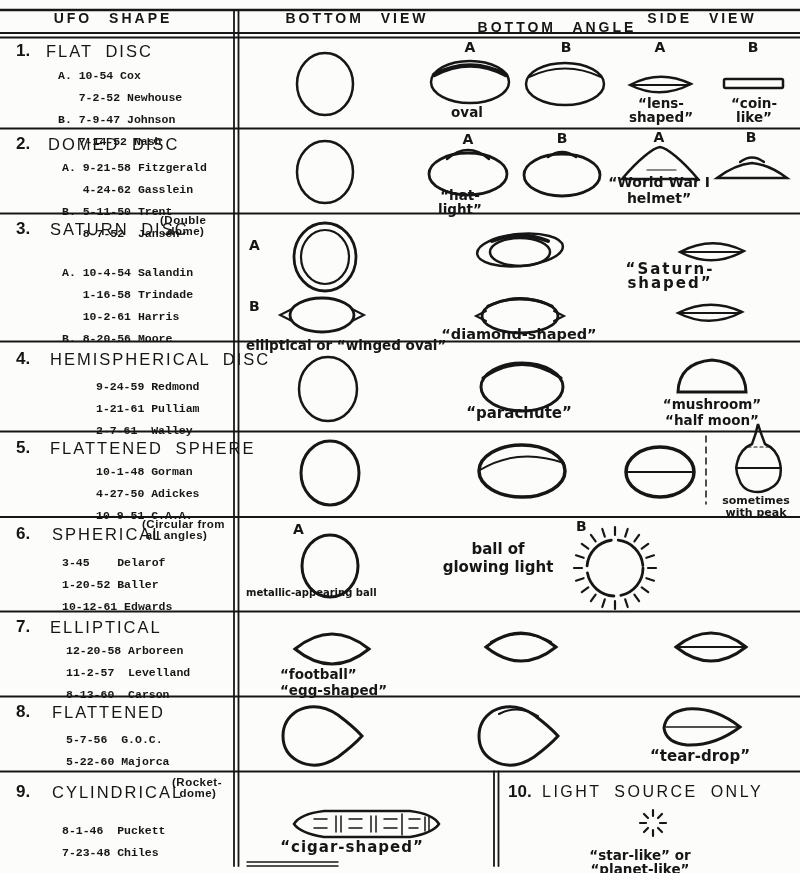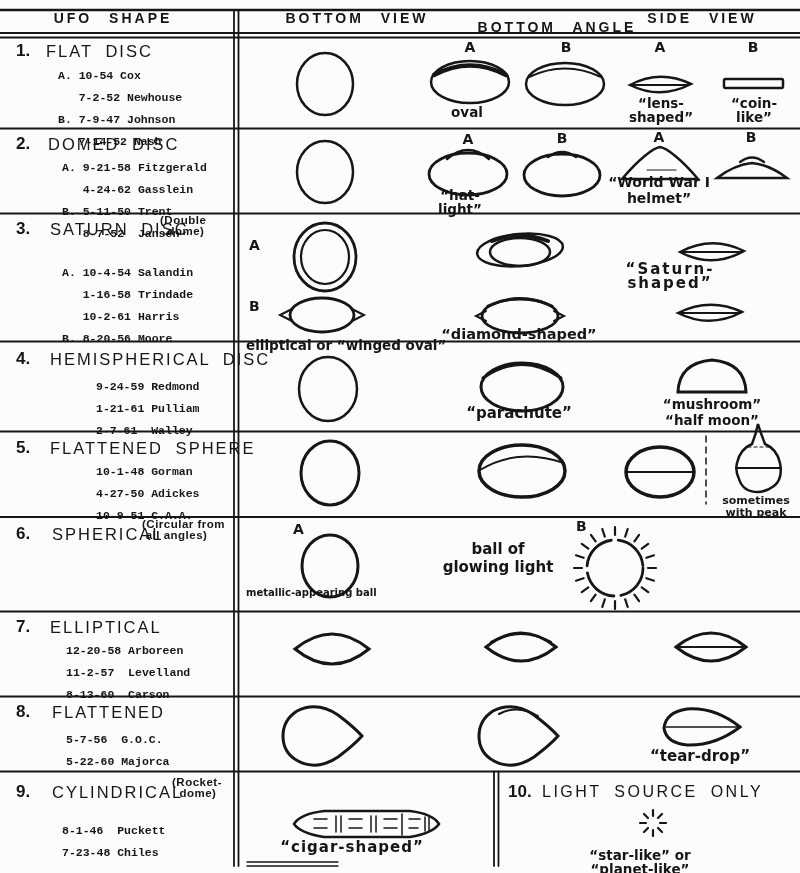--- a/index.html
+++ b/index.html
@@ -280,31 +280,36 @@
 <div class="txt cases" style="left:96px;top:461px">10-1-48 Gorman
 4-27-50 Adickes
 10-9-51 C.A.A.</div>
 <div class="txt hand c" style="left:756px;top:495px;font-size:11px;line-height:12px">sometimes
 with peak</div>
 
 <div class="txt rownum" style="left:16px;top:525px">6.</div>
 <div class="txt rowtitle" style="left:52px;top:525px">SPHERICAL</div>
 <div class="txt paren" style="left:142px;top:519px">(Circular from
  all angles)</div>
+<div class="txt cases" style="left:62px;top:552px">3-45    Delarof
+1-20-52 Baller
+10-12-61 Edwards</div>
 <div class="txt ab" style="left:293px;top:522px">A</div>
 <div class="txt ab" style="left:576px;top:519px">B</div>
 <div class="txt hand" style="left:246px;top:586px;font-size:10px">metallic-appearing ball</div>
 <div class="txt hand c" style="left:498px;top:540px;font-size:15px;line-height:18px">ball of
 glowing light</div>
 
 <div class="txt rownum" style="left:16px;top:618px">7.</div>
 <div class="txt rowtitle" style="left:50px;top:618px">ELLIPTICAL</div>
 <div class="txt cases" style="left:66px;top:640px">12-20-58 Arboreen
 11-2-57  Levelland
 8-13-60  Carson</div>
+<div class="txt hand" style="left:280px;top:666px;line-height:16px">“football”
+“egg-shaped”</div>
 
 <div class="txt rownum" style="left:16px;top:703px">8.</div>
 <div class="txt rowtitle" style="left:52px;top:703px">FLATTENED</div>
 <div class="txt cases" style="left:66px;top:729px">5-7-56  G.O.C.
 5-22-60 Majorca</div>
 <div class="txt hand c" style="left:700px;top:749px;font-size:15px">“tear-drop”</div>
 
 <div class="txt rownum" style="left:16px;top:783px">9.</div>
 <div class="txt rowtitle" style="left:52px;top:783px">CYLINDRICAL</div>
 <div class="txt paren" style="left:172px;top:777px">(Rocket-

